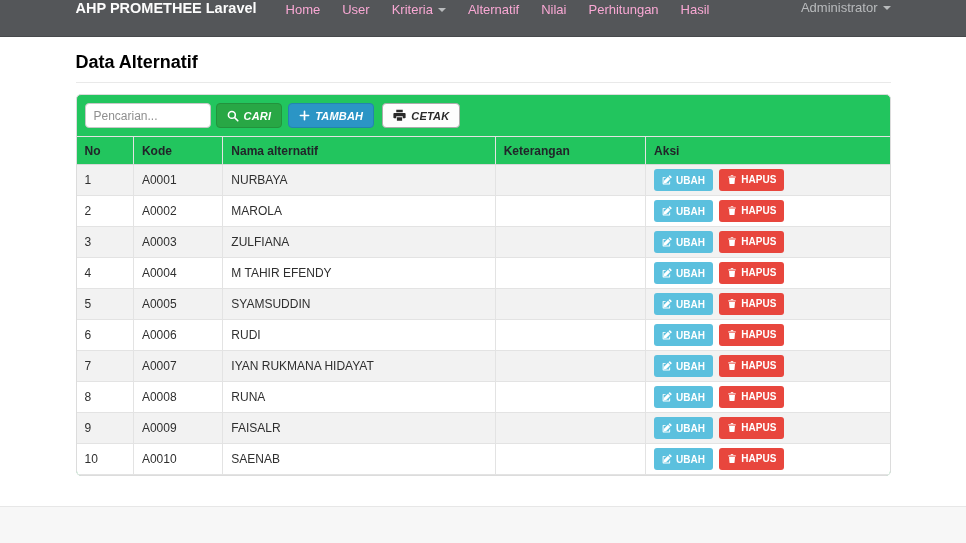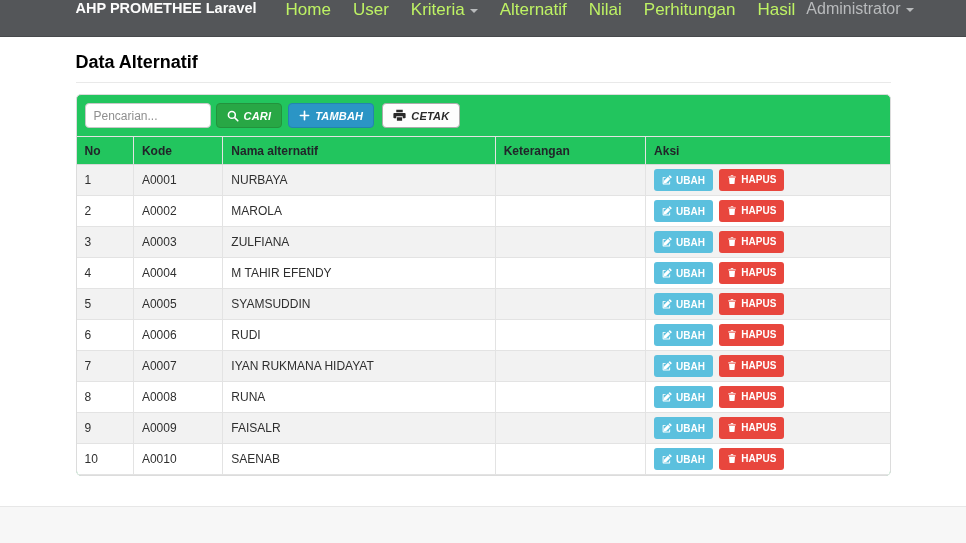--- a/index.html
+++ b/index.html
@@ -28,33 +28,33 @@
   .brand {
     color: #fcfcfc;
     font-weight: bold;
     font-size: 14.5px;
     text-decoration: none;
     margin-right: 18px;
     white-space: nowrap;
   }
   .nav-links { display: flex; align-items: center; list-style: none; }
   .nav-link {
-    color: #bef264;
-    font-size: 17px;
+    color: #f9a8d4;
+    font-size: 13px;
     text-decoration: none;
     padding: 0 11px;
     white-space: nowrap;
     display: inline-flex;
     align-items: center;
     gap: 5px;
   }
   .nav-spacer { flex: 1; }
   .user-menu {
     color: #b9bbbd;
-    font-size: 16px;
+    font-size: 13px;
     text-decoration: none;
     display: inline-flex;
     align-items: center;
     gap: 5px;
     white-space: nowrap;
   }
   .caret {
     display: inline-block;
     width: 0; height: 0;
     border-left: 4px solid transparent;

